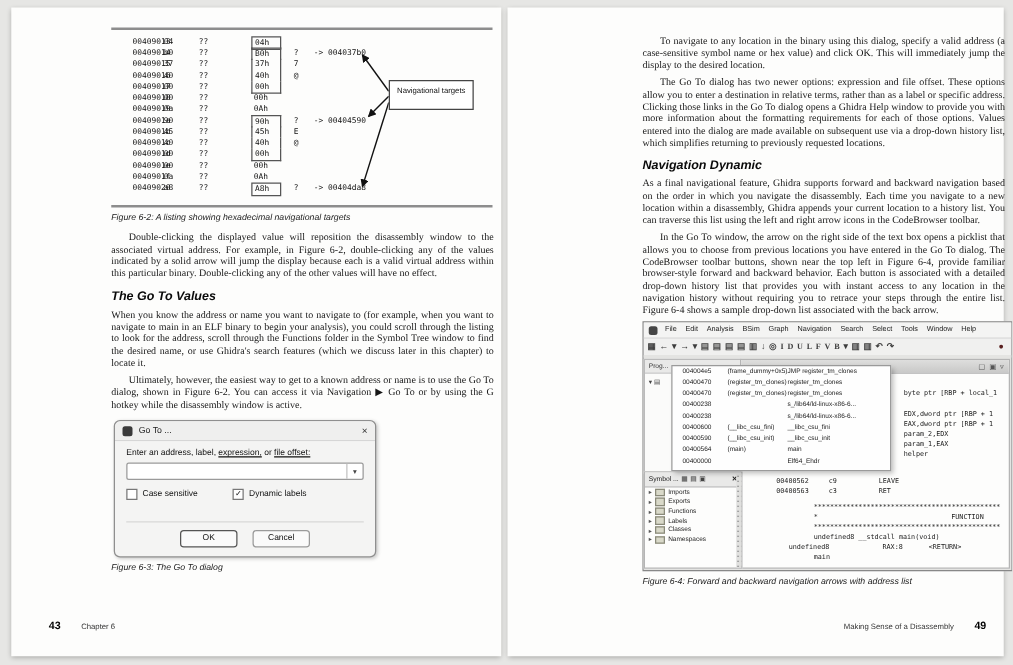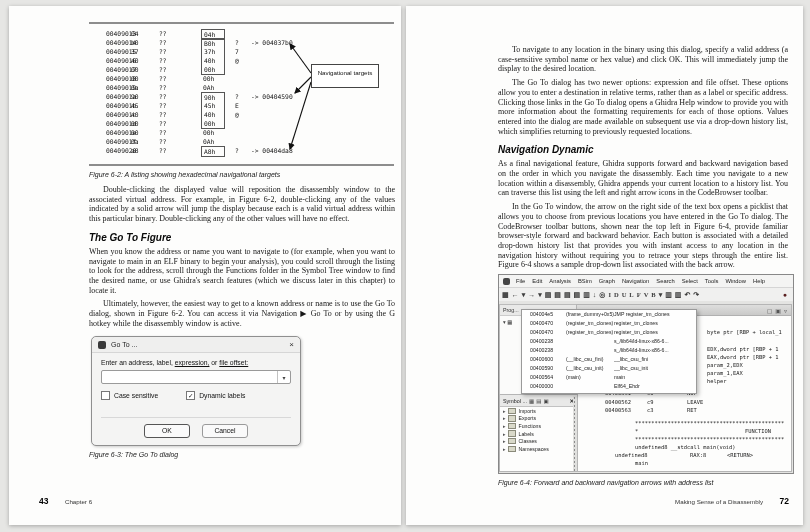--- a/index.html
+++ b/index.html
@@ -2,21 +2,21 @@
 <html><head>
 <meta charset="utf-8">
 <style>
   html,body{margin:0;padding:0;background:#e6e6e4;}
   .spread{position:relative;width:810px;height:532px;background:#e6e6e4;overflow:hidden;
           font-family:"Liberation Serif",serif;}
   .page{position:absolute;top:6px;height:519px;background:#fdfdfc;box-shadow:0 1px 4px rgba(0,0,0,.28);}
   .pageL{left:9px;width:392px;}
   .pageR{left:406px;width:397px;}
   .contentL{position:absolute;left:80px;top:16px;width:306px;}
-  .contentR{position:absolute;left:92px;top:22px;width:290px;margin-top:17px;}
+  .contentR{position:absolute;left:108px;top:22px;width:290px;}
   .body{font-size:8px;line-height:9.7px;color:#161616;text-align:justify;margin:0 0 4px 0;}
   .ind{text-indent:14px;}
   .subhead{font-family:"Liberation Sans",sans-serif;font-style:italic;font-weight:bold;
            font-size:10px;color:#0a0a0a;margin:8px 0 4px 0;}
   .caption{font-family:"Liberation Sans",sans-serif;font-style:italic;font-size:7px;
            color:#222;margin:5px 0 7px 0;text-align:left;}
   
   .fig62{position:relative;width:305px;height:140px;border-top:2px solid #8d8d8d;
          border-bottom:2px solid #8d8d8d;margin-bottom:2px;}
   .hexrow{position:absolute;height:9px;line-height:9px;font-family:"DejaVu Sans Mono",monospace;
@@ -236,21 +236,21 @@
           <line x1="222" y1="53" x2="206" y2="69" stroke="#111" stroke-width="1.1" marker-end="url(#ah)"></line>
           <line x1="222" y1="58" x2="201" y2="125" stroke="#111" stroke-width="1.1" marker-end="url(#ah)"></line>
         </svg>
         <div class="callout">Navigational targets</div>
       </div>
 
       <p class="caption">Figure 6-2: A listing showing hexadecimal navigational targets</p>
 
       <p class="body ind">Double-clicking the displayed value will reposition the disassembly window to the associated virtual address. For example, in Figure 6-2, double-clicking any of the values indicated by a solid arrow will jump the display because each is a valid virtual address within this particular binary. Double-clicking any of the other values will have no effect.</p>
 
-      <h3 class="subhead">The Go To Figure</h3>
+      <h3 class="subhead">The Go To Values</h3>
 
       <p class="body">When you know the address or name you want to navigate to (for example, when you want to navigate to main in an ELF binary to begin your analysis), you could scroll through the listing to look for the address, scroll through the Functions folder in the Symbol Tree window to find the desired name, or use Ghidra's search features (which we discuss later in this chapter) to locate it.</p>
       <p class="body ind">Ultimately, however, the easiest way to get to a known address or name is to use the Go To dialog, shown in Figure 6-2. You can access it via Navigation ▶ Go To or by using the G hotkey while the disassembly window is active.</p>
 
       <div class="dlg">
         <div class="dlg-title">
           <span class="dlg-logo"></span>
           <span>Go To ...</span>
           <span class="dlg-close">×</span>
         </div>
@@ -467,16 +467,16 @@
               </div>
             </div>
         </div>
       </div>
 
       <p class="caption">Figure 6-4: Forward and backward navigation arrows with address list</p>
     </div>
 
     <div class="footR">
       <span class="lbl">Making Sense of a Disassembly</span>
-      <span class="pg">72</span>
+      <span class="pg">49</span>
     </div>
   </div>
 </div>
 
 </body></html>

